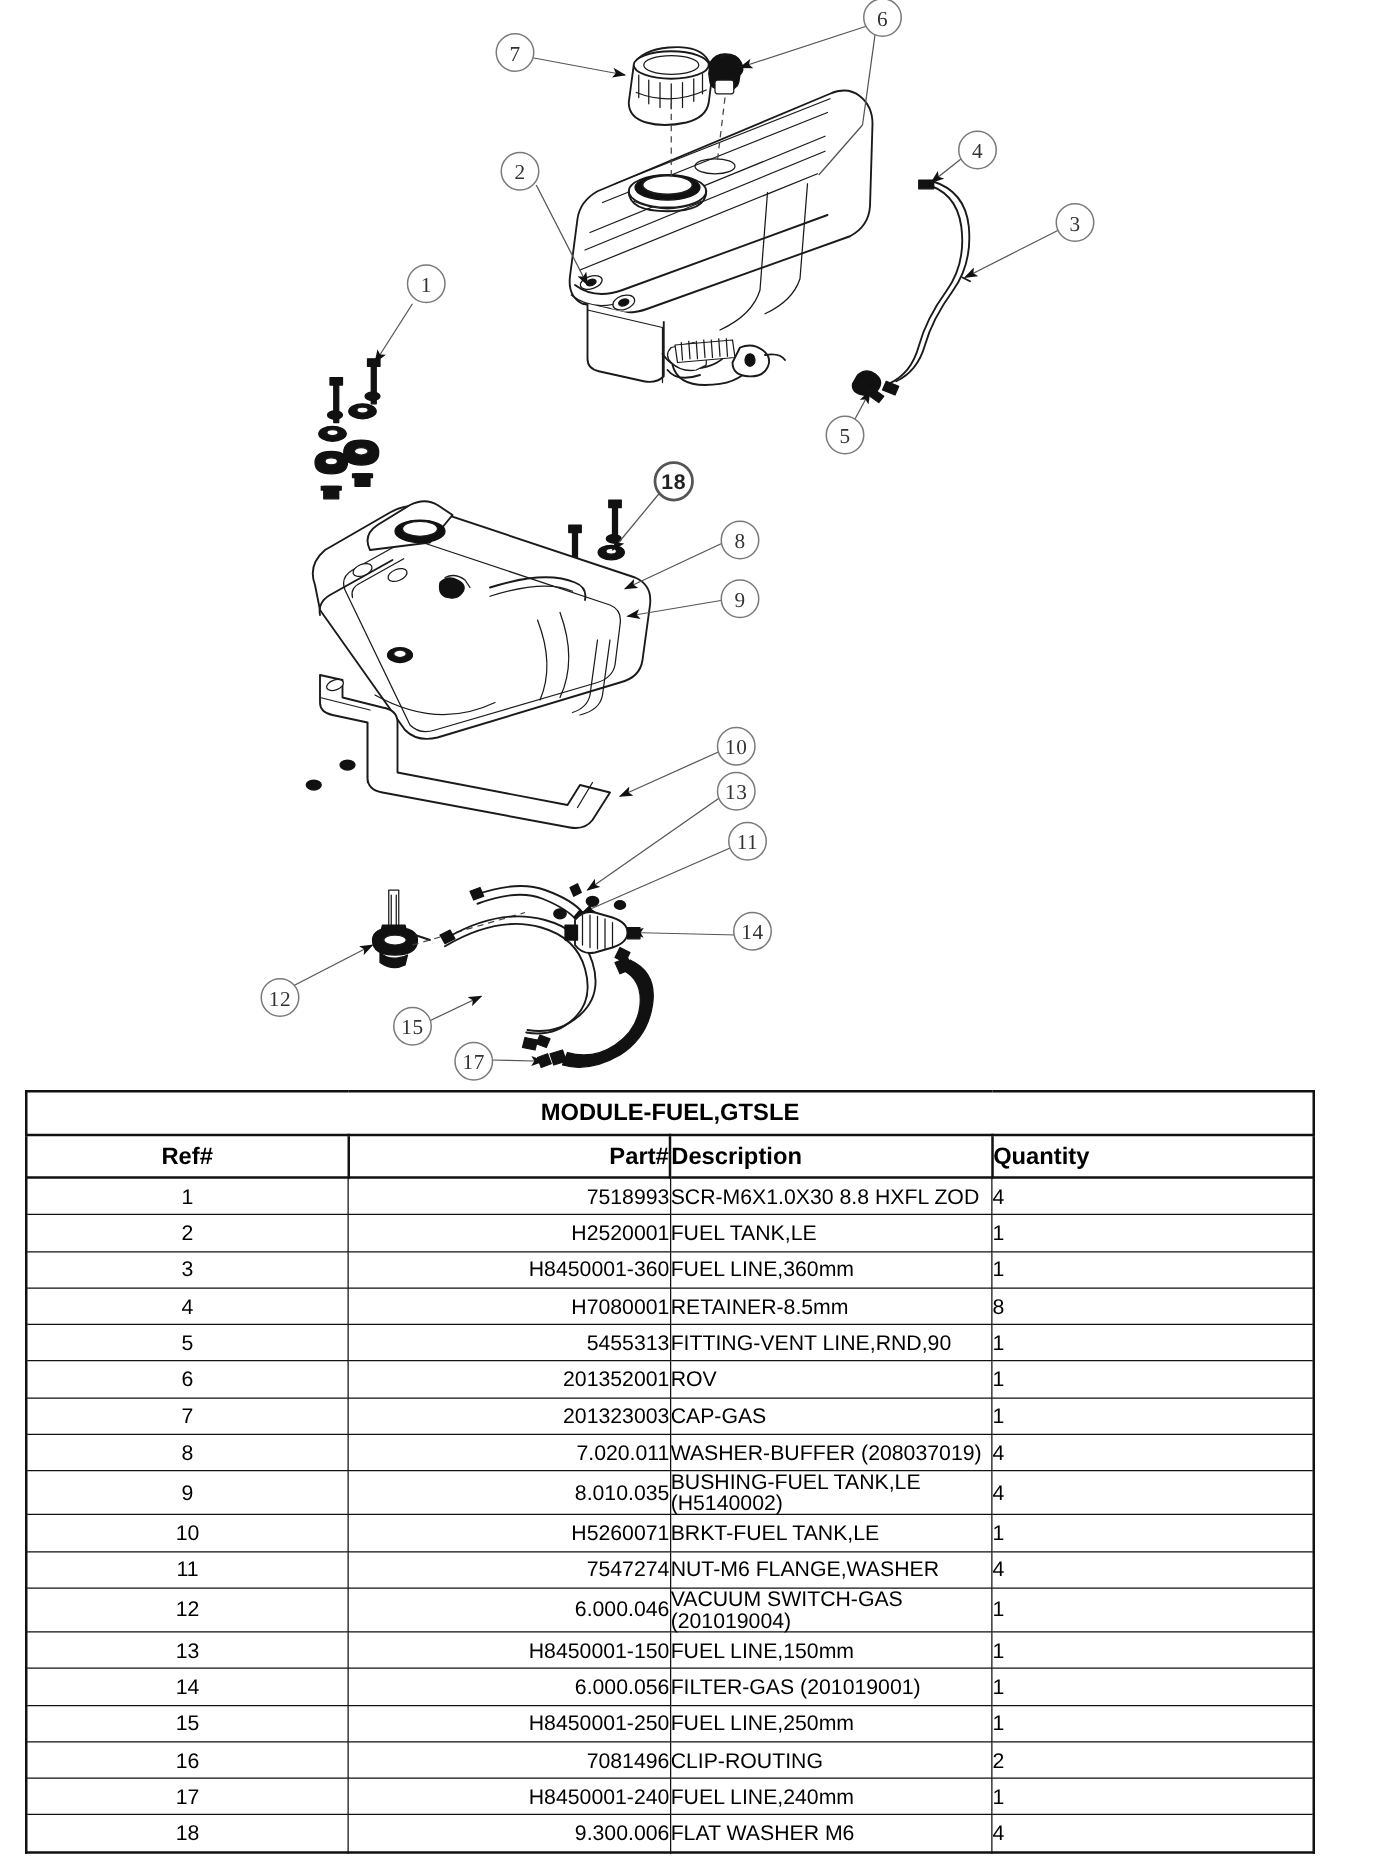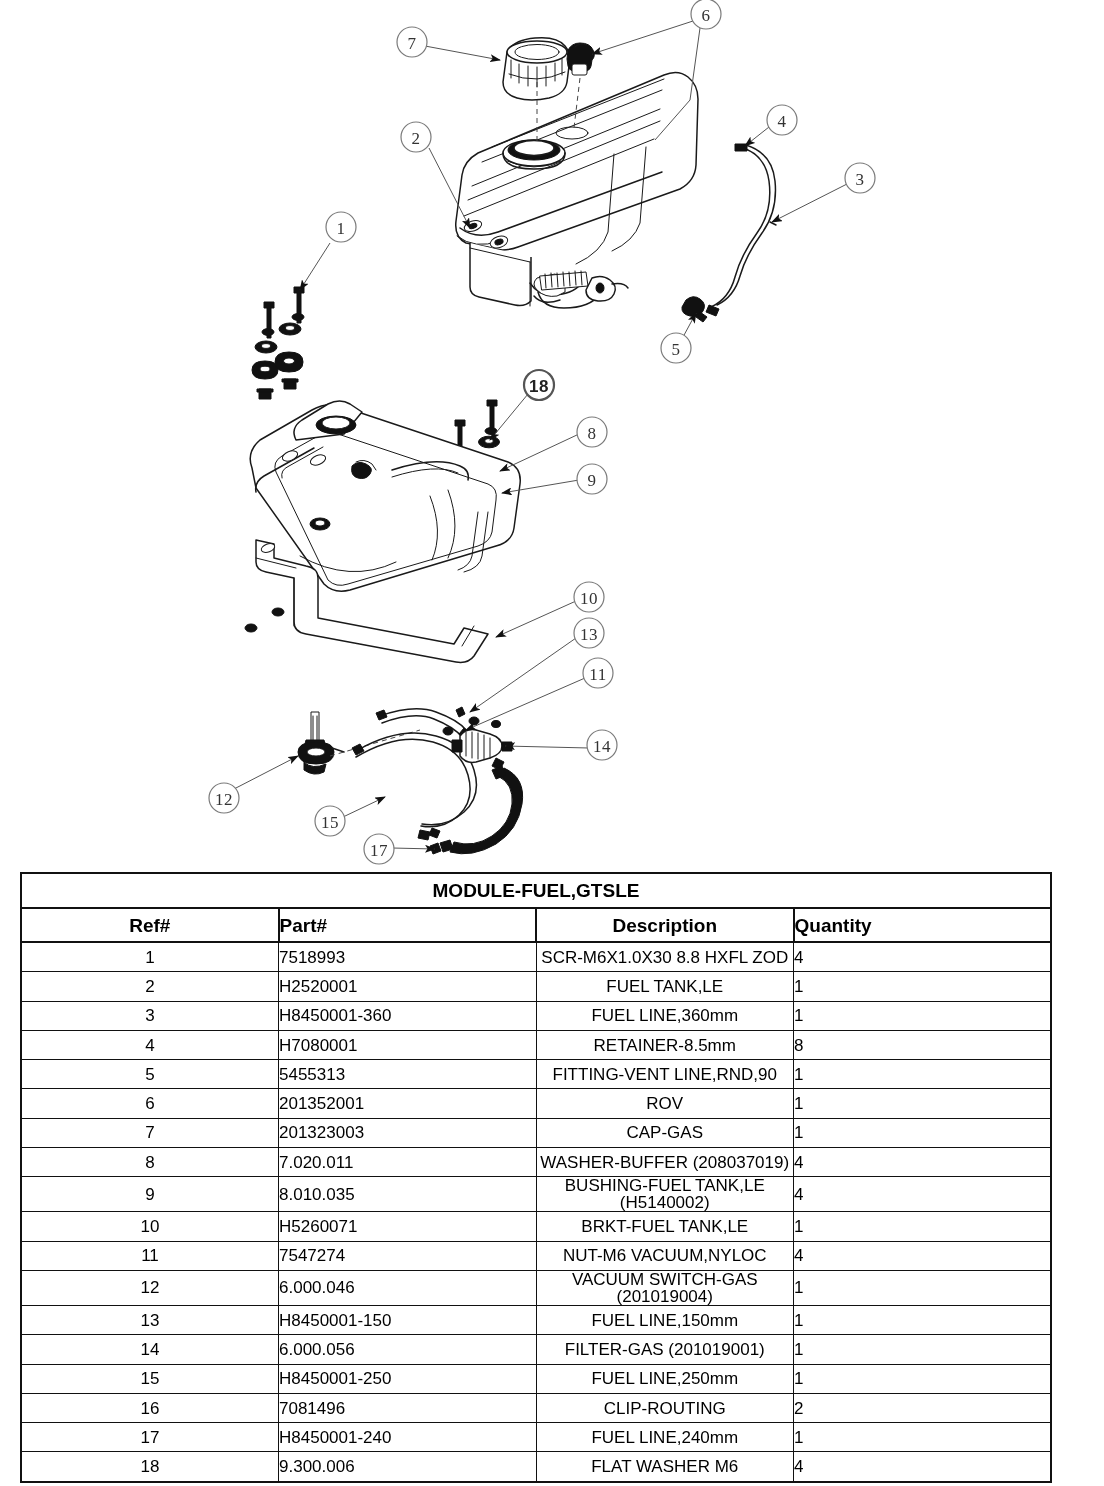--- a/index.html
+++ b/index.html
@@ -83,22 +83,22 @@
     border: 1.5px solid #111111;
     padding: 0;
     height: 28.3px;
     font-size: 17px;
     font-family: "Liberation Sans", sans-serif;
     color: #000000;
     line-height: 1;
     vertical-align: middle;
   }
   td.c-ref, th.c-ref { width: 134px; text-align: center; }
-  td.c-part, th.c-part { width: 221px; text-align: left; padding-left: 10px; }
-  td.c-desc, th.c-desc { width: 537px; text-align: center; padding-left: 10px; }
+  td.c-part, th.c-part { width: 221px; text-align: right; padding-left: 10px; }
+  td.c-desc, th.c-desc { width: 537px; text-align: left; padding-left: 10px; }
   td.c-qty, th.c-qty { width: 140px; text-align: left; }
 
   tr.title-row td {
     text-align: center;
     font-weight: bold;
     font-size: 19px;
     height: 33px;
     border-width: 2.2px;
   }
   tr.head-row th {
@@ -557,21 +557,21 @@
         </tr>
         <tr>
           <td class="c-ref">10</td>
           <td class="c-part">H5260071</td>
           <td class="c-desc">BRKT-FUEL TANK,LE</td>
           <td class="c-qty">1</td>
         </tr>
         <tr>
           <td class="c-ref">11</td>
           <td class="c-part">7547274</td>
-          <td class="c-desc">NUT-M6 VACUUM,NYLOC</td>
+          <td class="c-desc">NUT-M6 FLANGE,WASHER</td>
           <td class="c-qty">4</td>
         </tr>
         <tr>
           <td class="c-ref">12</td>
           <td class="c-part">6.000.046</td>
           <td class="c-desc">VACUUM SWITCH-GAS (201019004)</td>
           <td class="c-qty">1</td>
         </tr>
         <tr>
           <td class="c-ref">13</td>

